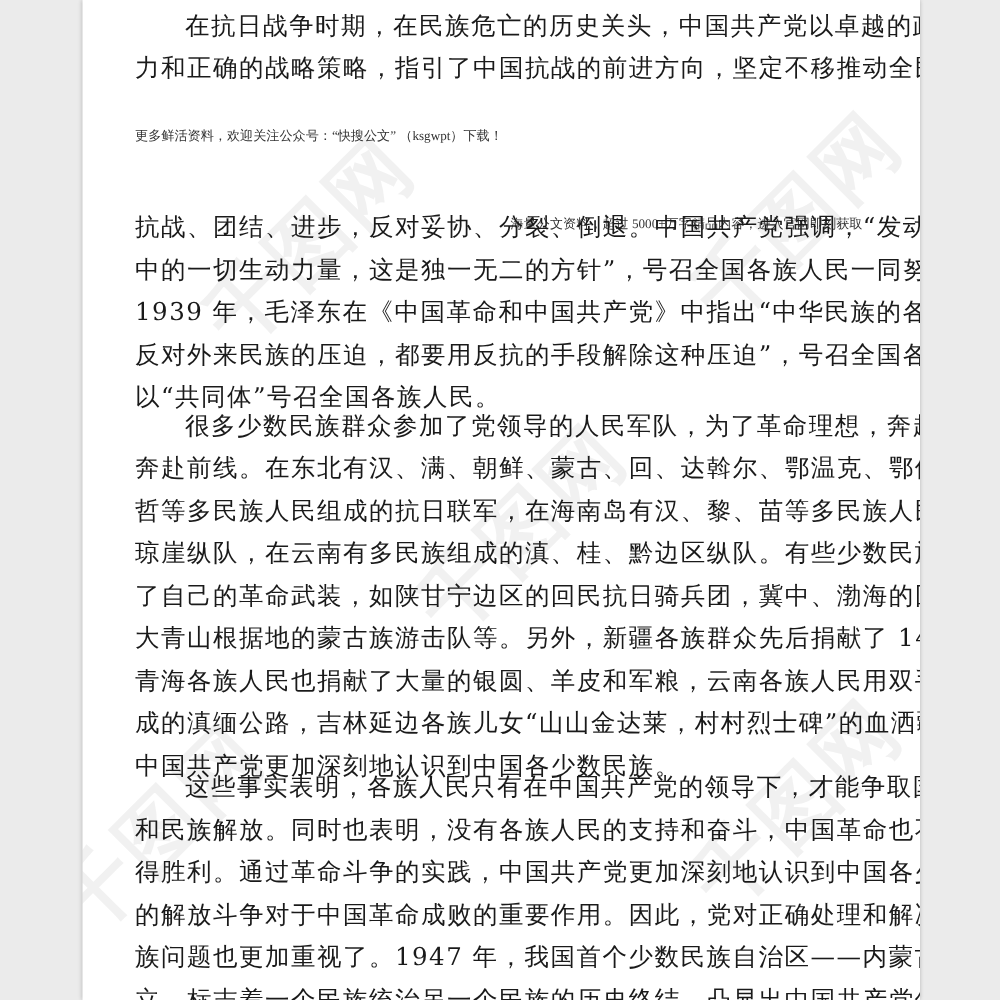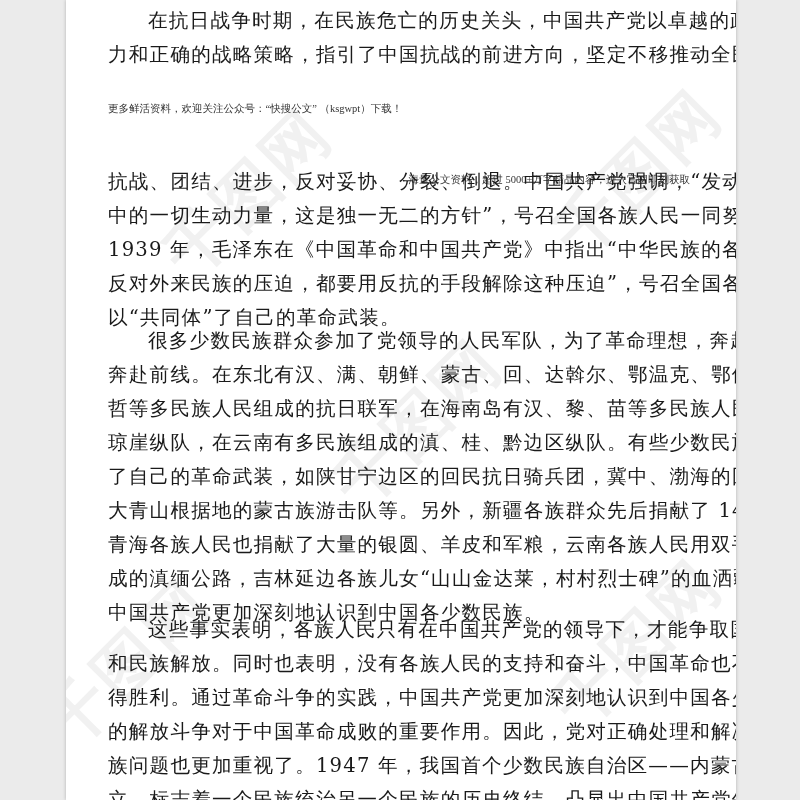--- a/index.html
+++ b/index.html
@@ -96,21 +96,21 @@
 
     <div class="header-note">
       <div>海量公文资料，超过 5000+万字精品内容，进入官网即刻获取</div>
     </div>
 
     <div class="para" style="top:165px;">
       <span class="line">抗战、团结、进步，反对妥协、分裂、倒退。中国共产党强调，“发动全民族</span>
       <span class="line">中的一切生动力量，这是独一无二的方针”，号召全国各族人民一同努力抗日。</span>
       <span class="line">1939 年，毛泽东在《中国革命和中国共产党》中指出“中华民族的各族人民都</span>
       <span class="line">反对外来民族的压迫，都要用反抗的手段解除这种压迫”，号召全国各族人民</span>
-      <span class="line">以“共同体”了自己的革命武装。</span>
+      <span class="line">以“共同体”号召全国各族人民。</span>
     </div>
 
     <div class="para" style="top:324px;">
       <span class="line indent">很多少数民族群众参加了党领导的人民军队，为了革命理想，奔赴延安，</span>
       <span class="line">奔赴前线。在东北有汉、满、朝鲜、蒙古、回、达斡尔、鄂温克、鄂伦春、赫</span>
       <span class="line">哲等多民族人民组成的抗日联军，在海南岛有汉、黎、苗等多民族人民组成的</span>
       <span class="line">琼崖纵队，在云南有多民族组成的滇、桂、黔边区纵队。有些少数民族还组织</span>
       <span class="line">了自己的革命武装，如陕甘宁边区的回民抗日骑兵团，冀中、渤海的回民支队，</span>
       <span class="line">大青山根据地的蒙古族游击队等。另外，新疆各族群众先后捐献了 144 架飞机，</span>
       <span class="line">青海各族人民也捐献了大量的银圆、羊皮和军粮，云南各族人民用双手抢筑而</span>

